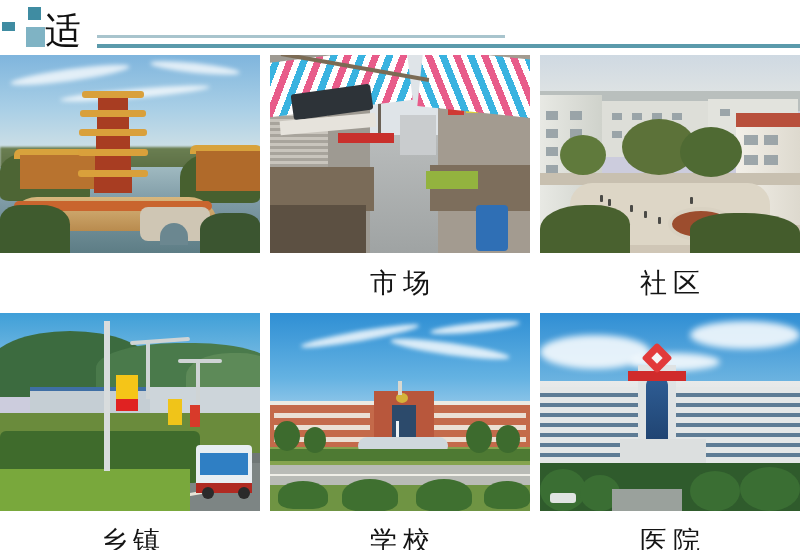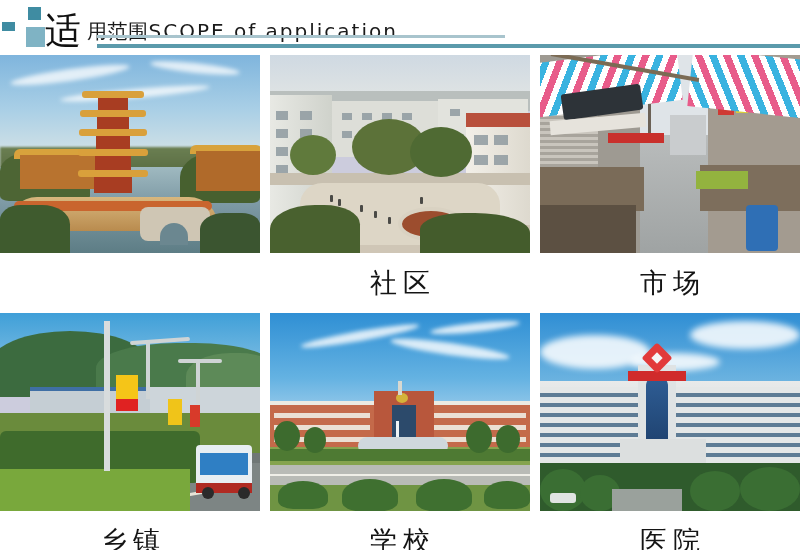--- a/index.html
+++ b/index.html
@@ -274,21 +274,20 @@
 <div class="header">
 
   <div class="deco">
     <span class="sq s1"></span>
     <span class="sq s2"></span>
     <span class="sq s3"></span>
   </div>
 
   <div class="title-wrap">
     <span class="title-big">适</span>
-    <span class="title-rest"><span class="cn">用范围</span><span class="en">SCOPE of application</span></span>
   </div>
 
   <div class="rule-light"></div>
   <div class="rule-dark"></div>
 </div>
 
 <div class="grid">
 
   <div class="row">
 
@@ -319,20 +318,46 @@
           <span class="tier" style="left:0px;top:85px;width:70px;height:7px;"></span>
           <span class="body" style="left:16px;top:92px;width:38px;height:16px;"></span>
         </span>
         <span class="layer sc-terrace"></span>
         <span class="layer sc-terrace2"></span>
         <span class="layer sc-bridge"></span>
         <span class="layer sc-bridge-hole"></span>
         <span class="layer sc-grn1"></span>
         <span class="layer sc-grn2"></span>
       </div>
+    </div>
+
+    <div class="cell c3">
+      <div class="photo">
+        <span class="layer mk-sky"></span>
+        <span class="layer mk-street"></span>
+        <span class="layer mk-far"></span>
+        <span class="layer mk-bldL"></span>
+        <span class="layer mk-shutter"></span>
+        <span class="layer mk-bldR"></span>
+        <span class="layer mk-sign1"></span>
+        <span class="layer mk-sign2"></span>
+        <span class="layer mk-post"></span>
+        <span class="layer mk-awnL"></span>
+        <span class="layer mk-awnR"></span>
+        <span class="layer mk-pipe"></span>
+        <span class="layer mk-dark"></span>
+        <span class="layer mk-white1"></span>
+        <span class="layer mk-red"></span>
+        <span class="layer mk-stall"></span>
+        <span class="layer mk-stall2"></span>
+        <span class="layer mk-stallR"></span>
+        <span class="layer mk-veg"></span>
+        <span class="layer mk-barrel"></span>
+      </div>
+      <div class="caption">市场</div>
     </div>
 
     <div class="cell c2">
       <div class="photo">
         <span class="layer cm-sky"></span>
         <span class="layer cm-far"></span>
         <span class="layer cm-ground"></span>
         <span class="layer cm-bldB"></span>
         <span class="layer cm-bldC"></span>
         <span class="layer cm-bldA"></span>
@@ -367,46 +392,20 @@
         <span class="layer dot" style="left:68px;top:144px;"></span>
         <span class="layer dot" style="left:90px;top:150px;"></span>
         <span class="layer dot" style="left:104px;top:156px;"></span>
         <span class="layer dot" style="left:118px;top:162px;"></span>
         <span class="layer dot" style="left:150px;top:142px;"></span>
         <span class="layer cm-tree3"></span>
         <span class="layer cm-tree4"></span>
       </div>
       <div class="caption">社区</div>
     </div>
-
-    <div class="cell c3">
-      <div class="photo">
-        <span class="layer mk-sky"></span>
-        <span class="layer mk-street"></span>
-        <span class="layer mk-far"></span>
-        <span class="layer mk-bldL"></span>
-        <span class="layer mk-shutter"></span>
-        <span class="layer mk-bldR"></span>
-        <span class="layer mk-sign1"></span>
-        <span class="layer mk-sign2"></span>
-        <span class="layer mk-post"></span>
-        <span class="layer mk-awnL"></span>
-        <span class="layer mk-awnR"></span>
-        <span class="layer mk-pipe"></span>
-        <span class="layer mk-dark"></span>
-        <span class="layer mk-white1"></span>
-        <span class="layer mk-red"></span>
-        <span class="layer mk-stall"></span>
-        <span class="layer mk-stall2"></span>
-        <span class="layer mk-stallR"></span>
-        <span class="layer mk-veg"></span>
-        <span class="layer mk-barrel"></span>
-      </div>
-      <div class="caption">市场</div>
-    </div>
   </div>
 
   <div class="row">
 
     <div class="cell c1">
       <div class="photo">
         <span class="layer tw-sky"></span>
         <span class="layer tw-mtn1"></span>
         <span class="layer tw-mtn2"></span>
         <span class="layer tw-mtn3"></span>

